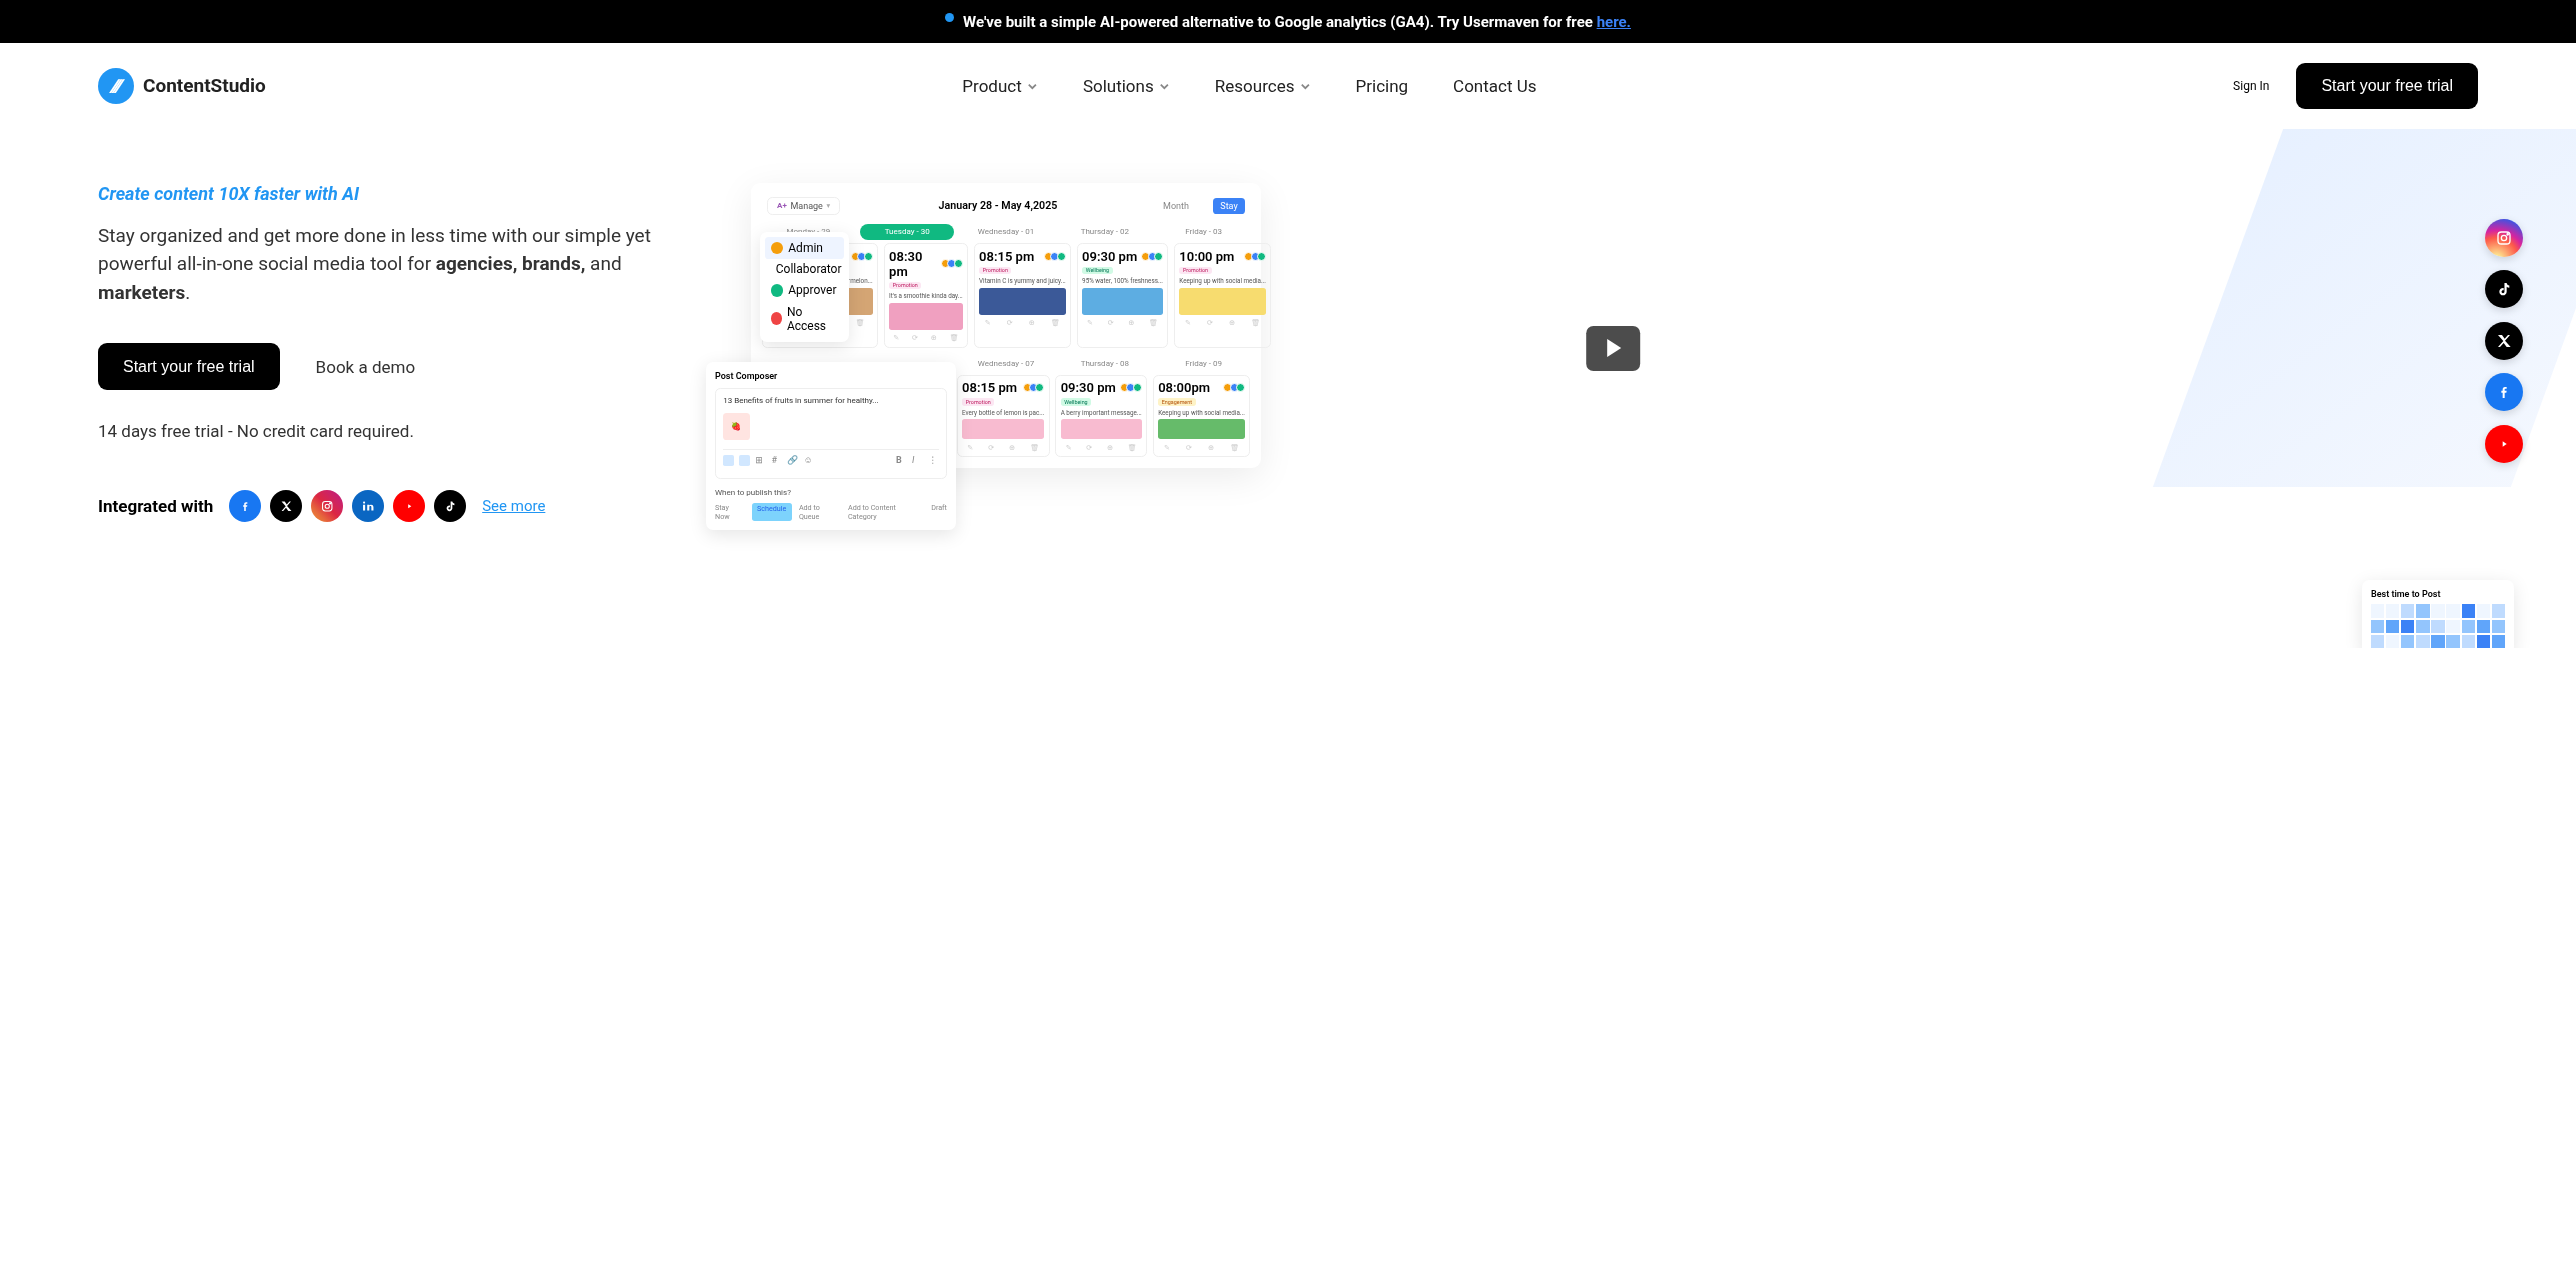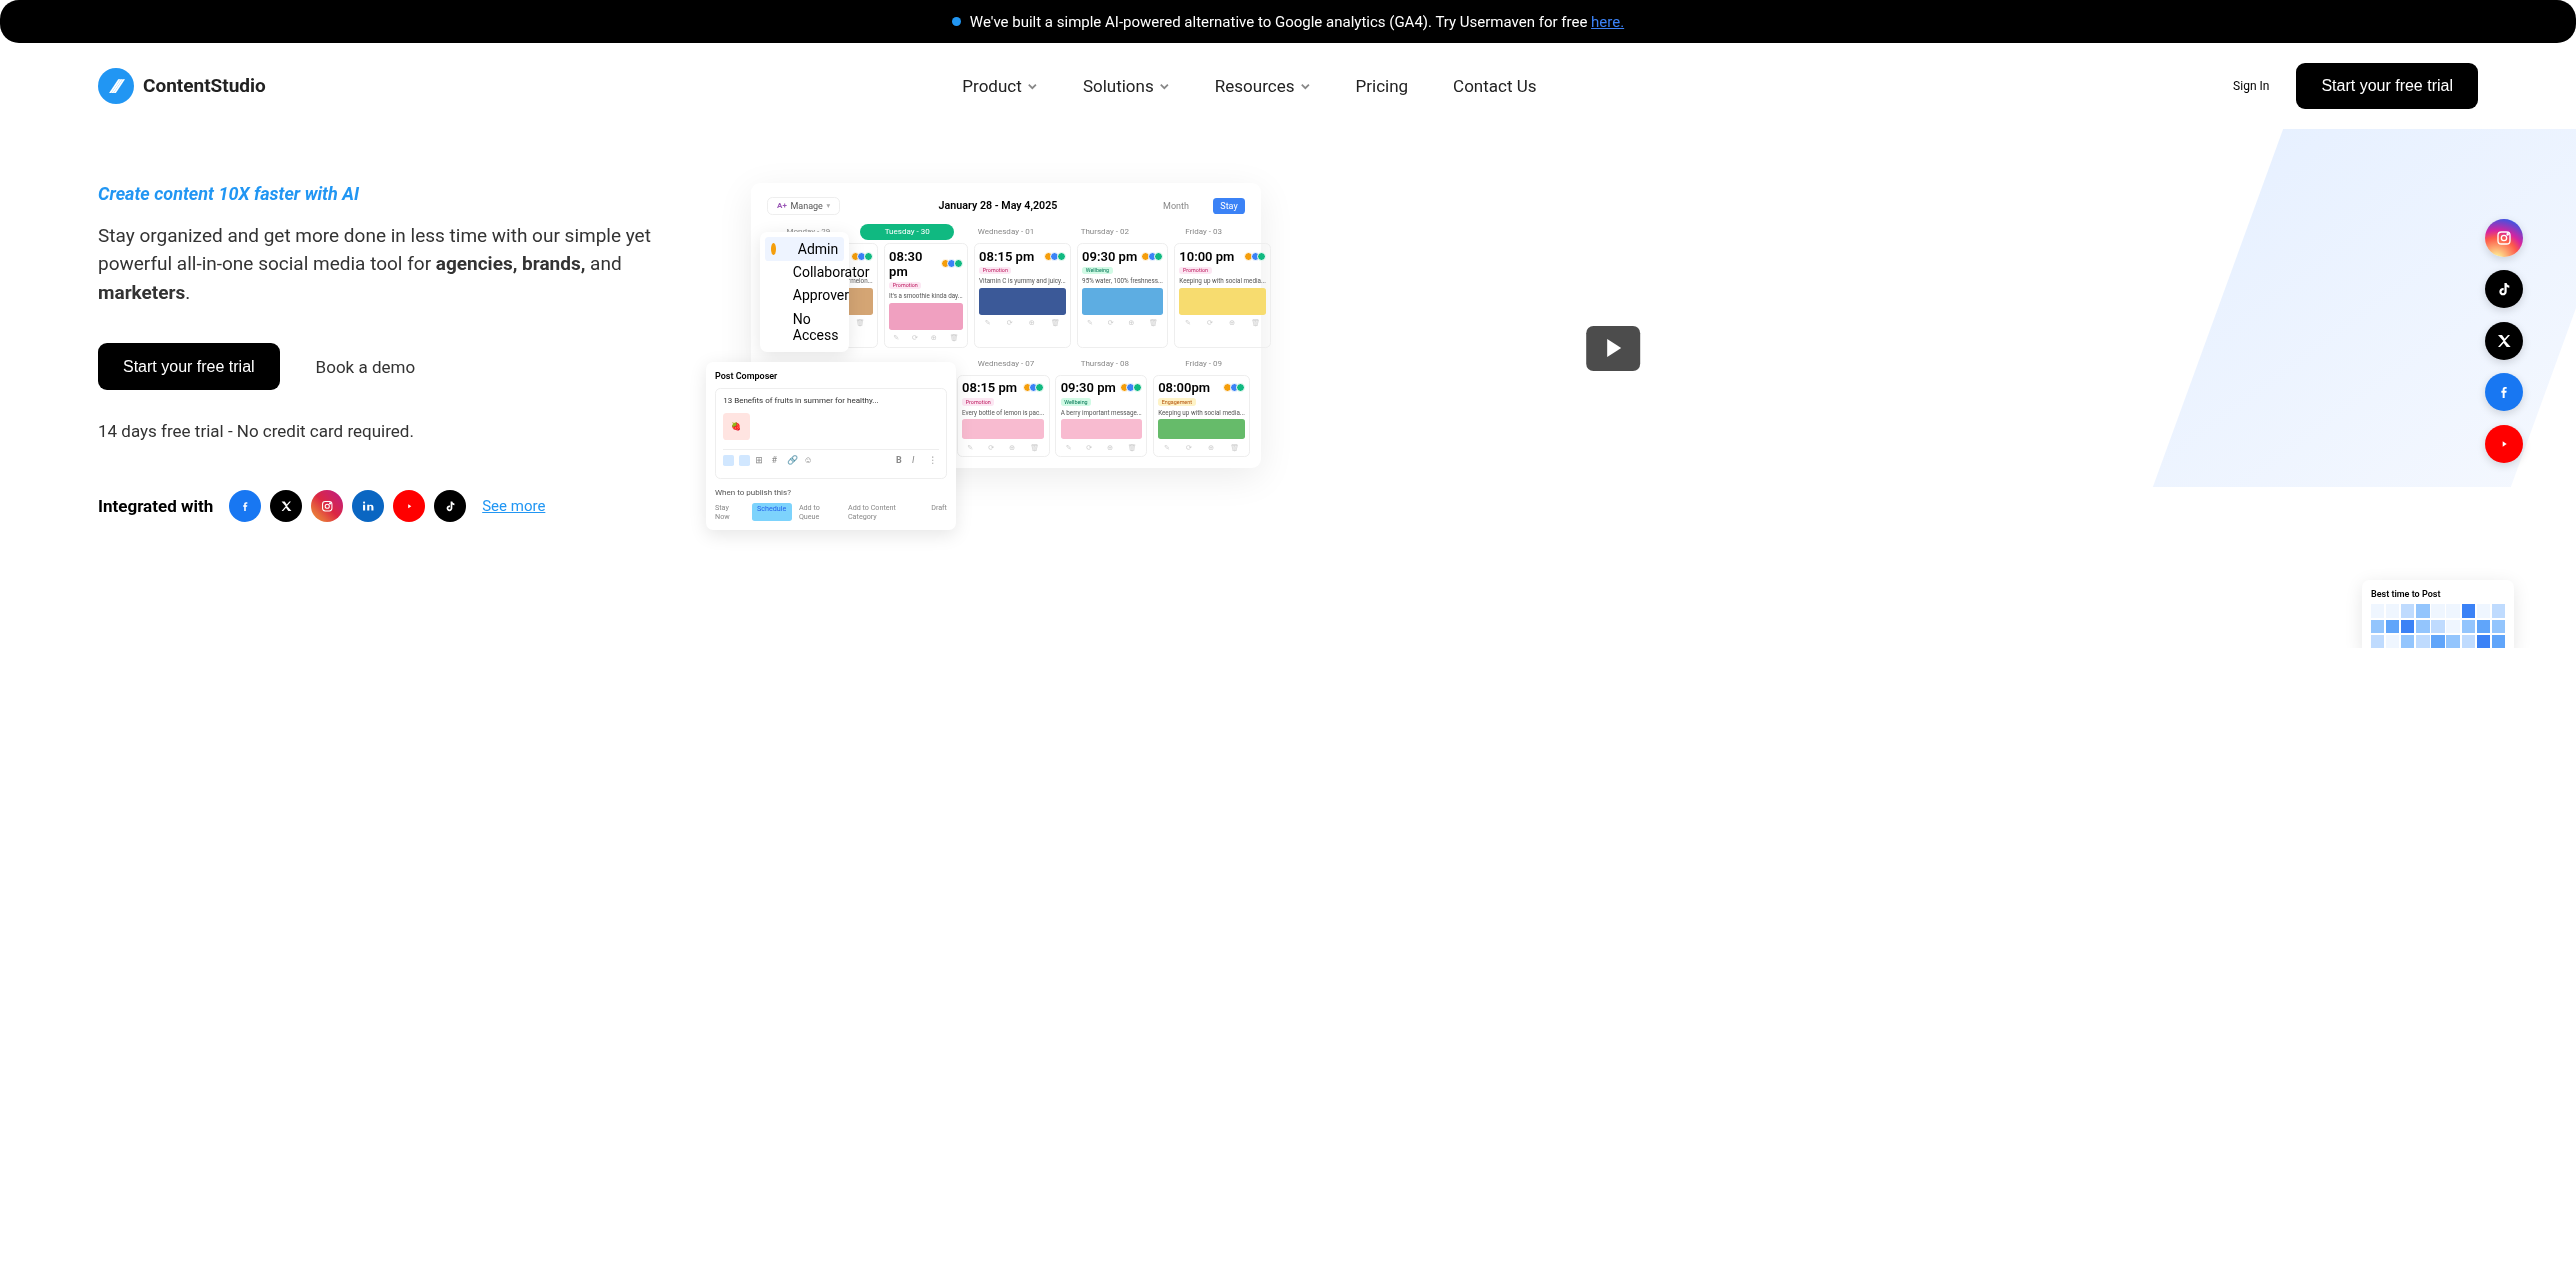--- a/index.html
+++ b/index.html
@@ -13,26 +13,24 @@
       color: #000;
     }
     
     
     .announce-bar {
       background: #000;
       color: #fff;
       text-align: center;
       padding: 12.5px 18px;
       font-size: 15px;
-      font-weight: 400;
-      display: flex;
-      align-items: center;
+      font-weight: 700;
+      display: flex;
       justify-content: center;
       gap: 9px;
-      border-radius: 19px;
     }
     .announce-dot {
       width: 9px;
       height: 9px;
       background: #2196F3;
       border-radius: 50%;
       display: inline-block;
     }
     .announce-link {
       color: #3b82f6;
@@ -319,23 +317,23 @@
       background: #fff;
       border-radius: 7.2px;
       box-shadow: 0 4.5px 18px rgba(0,0,0,0.1);
       padding: 5.4px;
       z-index: 3;
       width: 89px;
     }
     .role-item {
       display: flex;
       align-items: center;
-      gap: 22px;
+      gap: 5px;
       padding: 3.6px 5.4px;
-      font-size: 14px;
+      font-size: 12px;
       border-radius: 3.6px;
     }
     .role-active { background: #eef4ff; }
     .role-av { width: 12.5px; height: 12.5px; border-radius: 50%; }
     
     
     .composer {
       position: absolute;
       top: 179px;
       left: -9px;

